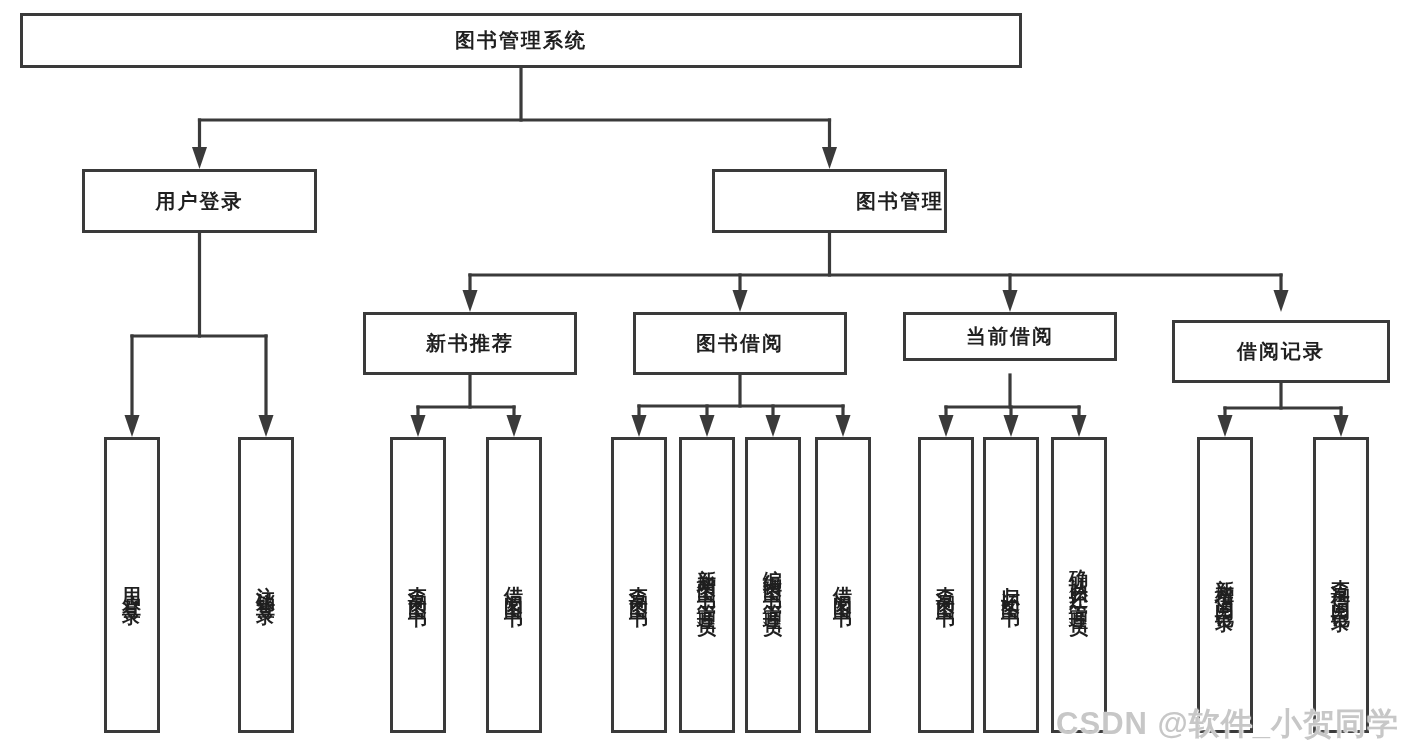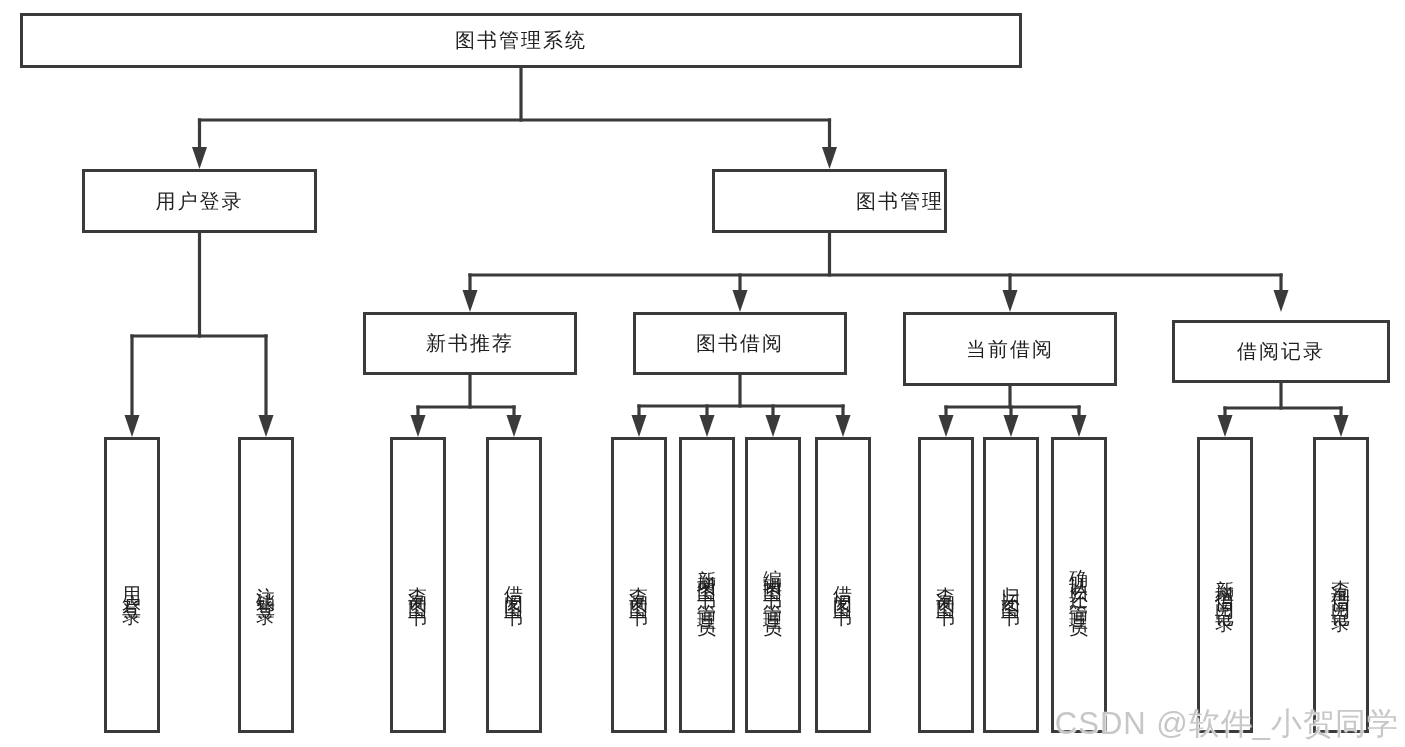--- a/index.html
+++ b/index.html
@@ -3,20 +3,21 @@
 <meta charset="utf-8">
 <style>
   html, body { margin: 0; padding: 0; background: #ffffff; }
   #stage {
     position: relative;
     width: 1405px;
     height: 747px;
     background: #ffffff;
     overflow: hidden;
     font-family: "Liberation Sans", "DejaVu Sans", sans-serif;
+    font-weight: bold;
   }
   #connectors {
     position: absolute;
     left: 0; top: 0;
     width: 1405px; height: 747px;
   }
   .node {
     position: absolute;
     box-sizing: border-box;
     background: #ffffff;
@@ -120,21 +121,21 @@
   <div class="node n-h" style="left:712px; top:169px; width:235px; height:64px;justify-content:flex-end;">
     <span>图书管理</span>
   </div>
 
   <div class="node n-h" style="left:633px; top:312px; width:214px; height:63px;">
     <span>图书借阅</span>
   </div>
   <div class="node n-h" style="left:363px; top:312px; width:214px; height:63px;">
     <span>新书推荐</span>
   </div>
-  <div class="node n-h" style="left:903px; top:312px; width:214px; height:74px;">
+  <div class="node n-h" style="left:903px; top:312px; width:214px; height:49px;">
     <span>当前借阅</span>
   </div>
   <div class="node n-h" style="left:1172px; top:320px; width:218px; height:63px;">
     <span>借阅记录</span>
   </div>
 
   <div class="node n-v" style="left:104px; top:437px; width:56px; height:296px;">
     <span>用户登录</span>
   </div>
   <div class="node n-v" style="left:238px; top:437px; width:56px; height:296px;">

